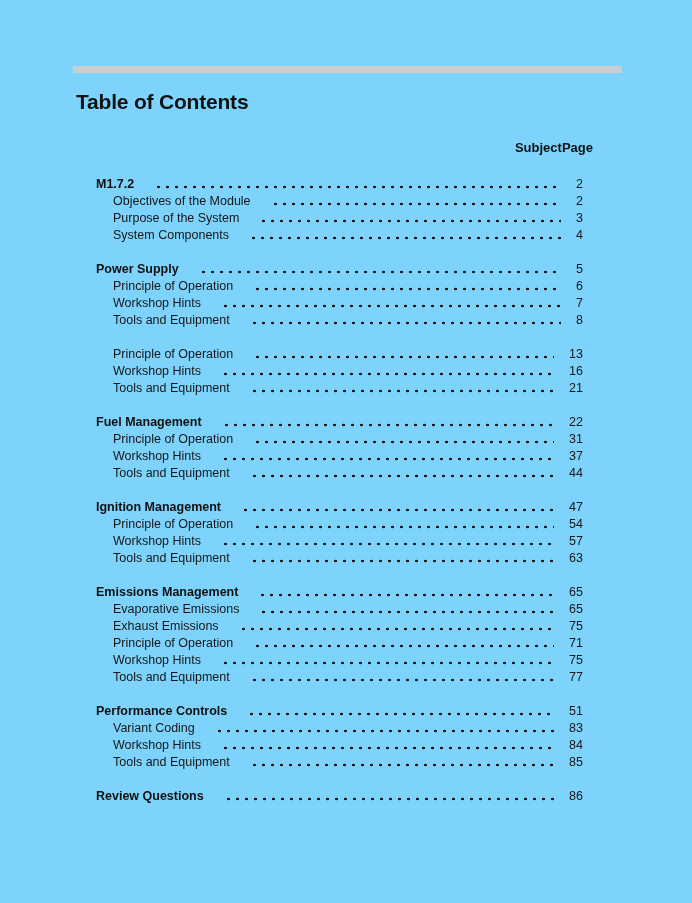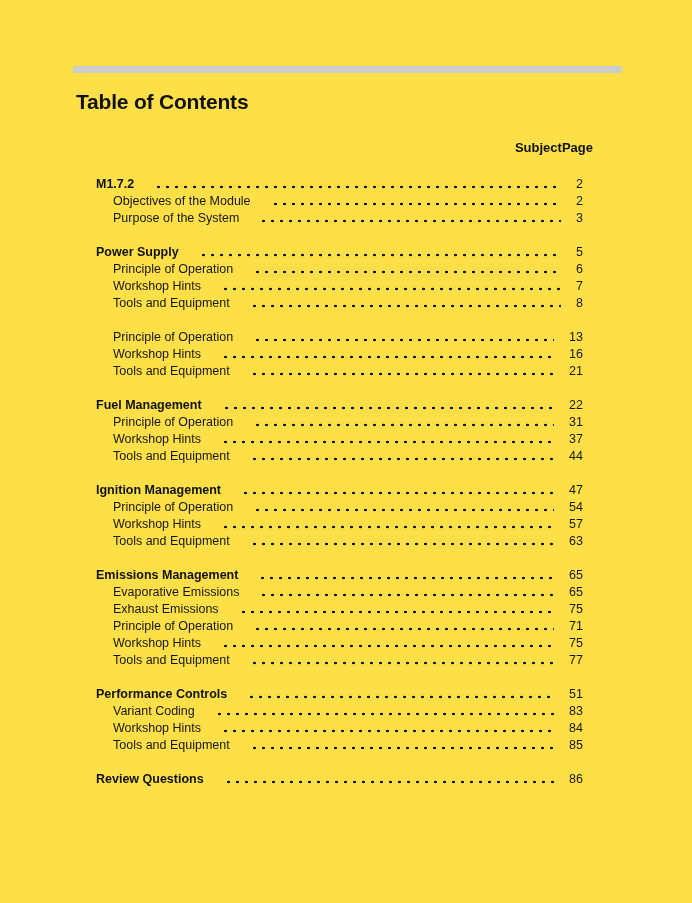--- a/index.html
+++ b/index.html
@@ -4,21 +4,21 @@
 <style>
   html, body {
     margin: 0;
     padding: 0;
     background: #ffffff;
   }
   .page {
     position: relative;
     width: 692px;
     height: 903px;
-    background: #fde047;
+    background: #7dd3fc;
     font-family: "Liberation Sans", "DejaVu Sans", sans-serif;
     color: #161616;
     overflow: hidden;
   }
   .top-rule {
     position: absolute;
     top: 66px;
     left: 73px;
     width: 549px;
     height: 7px;
@@ -114,20 +114,25 @@
   <div class="toc-row sub">
     <span class="toc-label">Objectives of the Module</span>
     <span class="toc-dots"></span>
     <span class="toc-page">2</span>
   </div>
         <div class="toc-row sub">
     <span class="toc-label">Purpose of the System</span>
     <span class="toc-dots"></span>
     <span class="toc-page">3</span>
   </div>
+        <div class="toc-row sub">
+    <span class="toc-label">System Components</span>
+    <span class="toc-dots"></span>
+    <span class="toc-page">4</span>
+  </div>
       </div>
       <div class="toc-section">
     <div class="toc-row head">
       <span class="toc-label">Power Supply</span>
       <span class="toc-dots"></span>
       <span class="toc-page">5</span>
     </div>
   <div class="toc-row sub">
     <span class="toc-label">Principle of Operation</span>
     <span class="toc-dots"></span>

